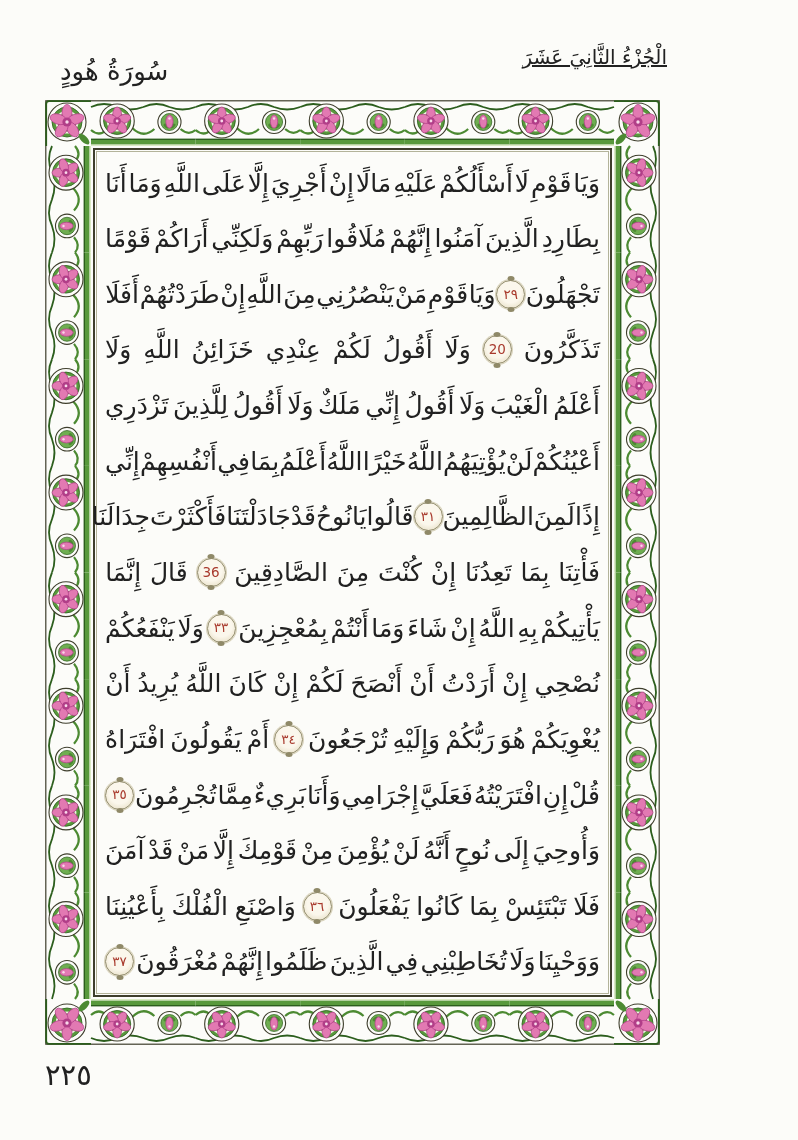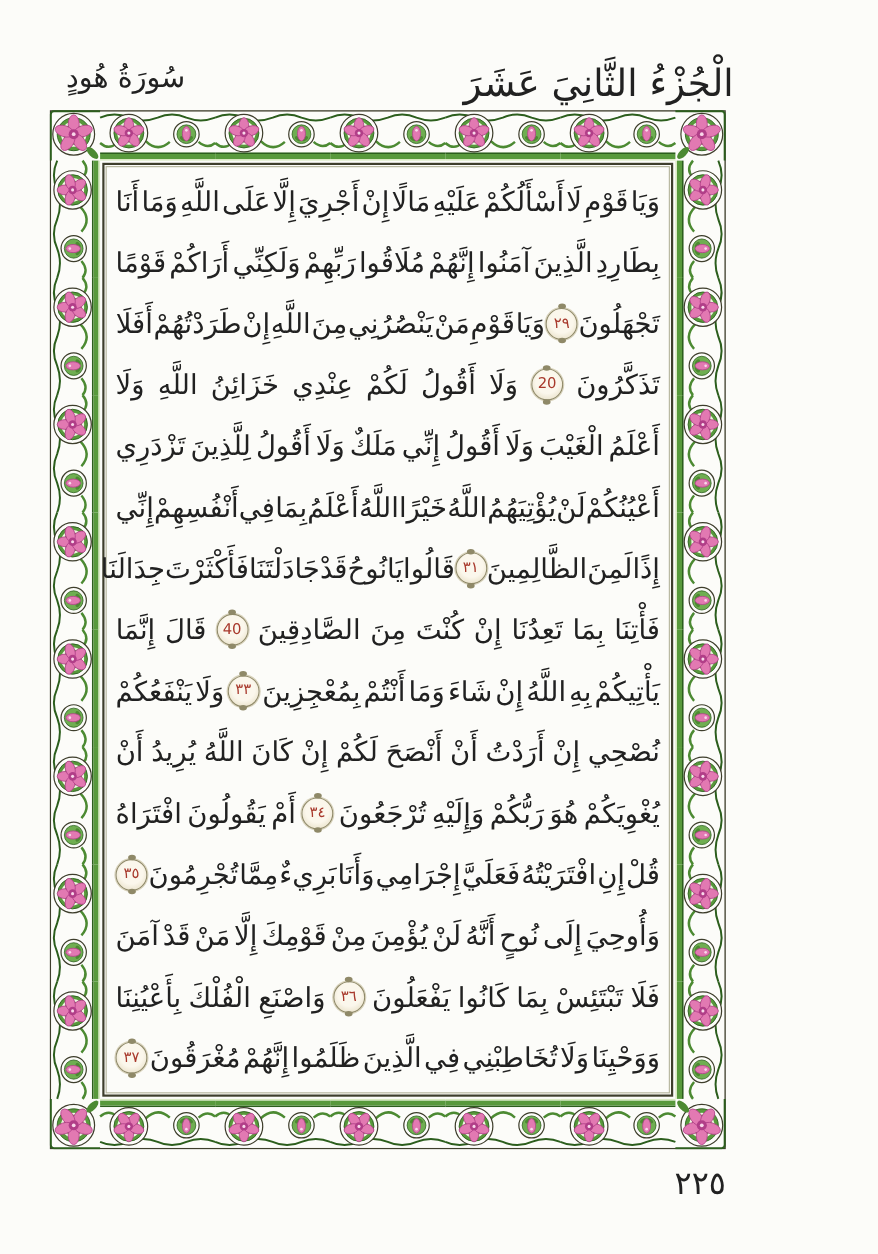--- a/index.html
+++ b/index.html
@@ -7,22 +7,22 @@
     width:798px;height:1140px;
     background:var(--c-paper,#fcfcf9);
     font-family:"DejaVu Sans",sans-serif;
     color:var(--c-ink,#212121);
     overflow:hidden;
   }
   .page{position:relative;width:798px;height:1140px;background:var(--c-paper,#fcfcf9);}
 
   
   .header-juz{
-    position:absolute;top:56px;right:131px;
-    font-size:34px;direction:rtl;white-space:nowrap;
+    position:absolute;top:45px;right:131px;
+    font-size:20px;direction:rtl;white-space:nowrap;text-decoration:underline;
   }
   .header-surah{
     position:absolute;top:56px;left:60px;
     font-size:26px;direction:rtl;white-space:nowrap;
   }
 
   
   .frame{position:absolute;left:45px;top:100px;width:615px;height:945px;}
   .frame svg{position:absolute;left:0;top:0;width:615px;height:945px;display:block;}
 
@@ -62,21 +62,21 @@
   .verse-marker::before,.verse-marker::after{
     content:"";position:absolute;left:50%;transform:translateX(-50%);
     width:7px;height:5px;background:var(--c-marker-ring,#8f8968);border-radius:50%;
   }
   .verse-marker::before{top:-4.5px;}
   .verse-marker::after{bottom:-4.5px;}
 
   
   .page-number{
     position:absolute;left:45px;top:1058px;width:615px;
-    text-align:right;font-size:29px;direction:rtl;
+    text-align:left;font-size:29px;direction:rtl;
   }
 
   
   .frameline{fill:none;stroke:var(--c-outline,#3e3e2c);stroke-width:1.2;}
   .sline{fill:none;stroke:var(--c-green-dark,#2c5e1d);stroke-width:1.8;}
   .dkgreen{fill:var(--c-green-dark,#2c5e1d);}
   .green{fill:var(--c-green,#58993c);}
   .green2{fill:var(--c-green,#58993c);stroke:var(--c-green-dark,#2c5e1d);stroke-width:.8;}
   .green3{fill:var(--c-green-light,#6fae51);stroke:var(--c-green-dark,#2c5e1d);stroke-width:.7;}
   .ltline{fill:var(--c-band-light,#d9e9c2);}
@@ -271,21 +271,21 @@
           <span class="quran-word">جِدَالَنَا</span>
         </div>
         <div class="mushaf-line">
           <span class="quran-word">فَأْتِنَا</span>
           <span class="quran-word">بِمَا</span>
           <span class="quran-word">تَعِدُنَا</span>
           <span class="quran-word">إِنْ</span>
           <span class="quran-word">كُنْتَ</span>
           <span class="quran-word">مِنَ</span>
           <span class="quran-word">الصَّادِقِينَ</span>
-          <span class="verse-marker">40</span>
+          <span class="verse-marker">36</span>
           <span class="quran-word">قَالَ</span>
           <span class="quran-word">إِنَّمَا</span>
         </div>
         <div class="mushaf-line">
           <span class="quran-word">يَأْتِيكُمْ</span>
           <span class="quran-word">بِهِ</span>
           <span class="quran-word">اللَّهُ</span>
           <span class="quran-word">إِنْ</span>
           <span class="quran-word">شَاءَ</span>
           <span class="quran-word">وَمَا</span>

